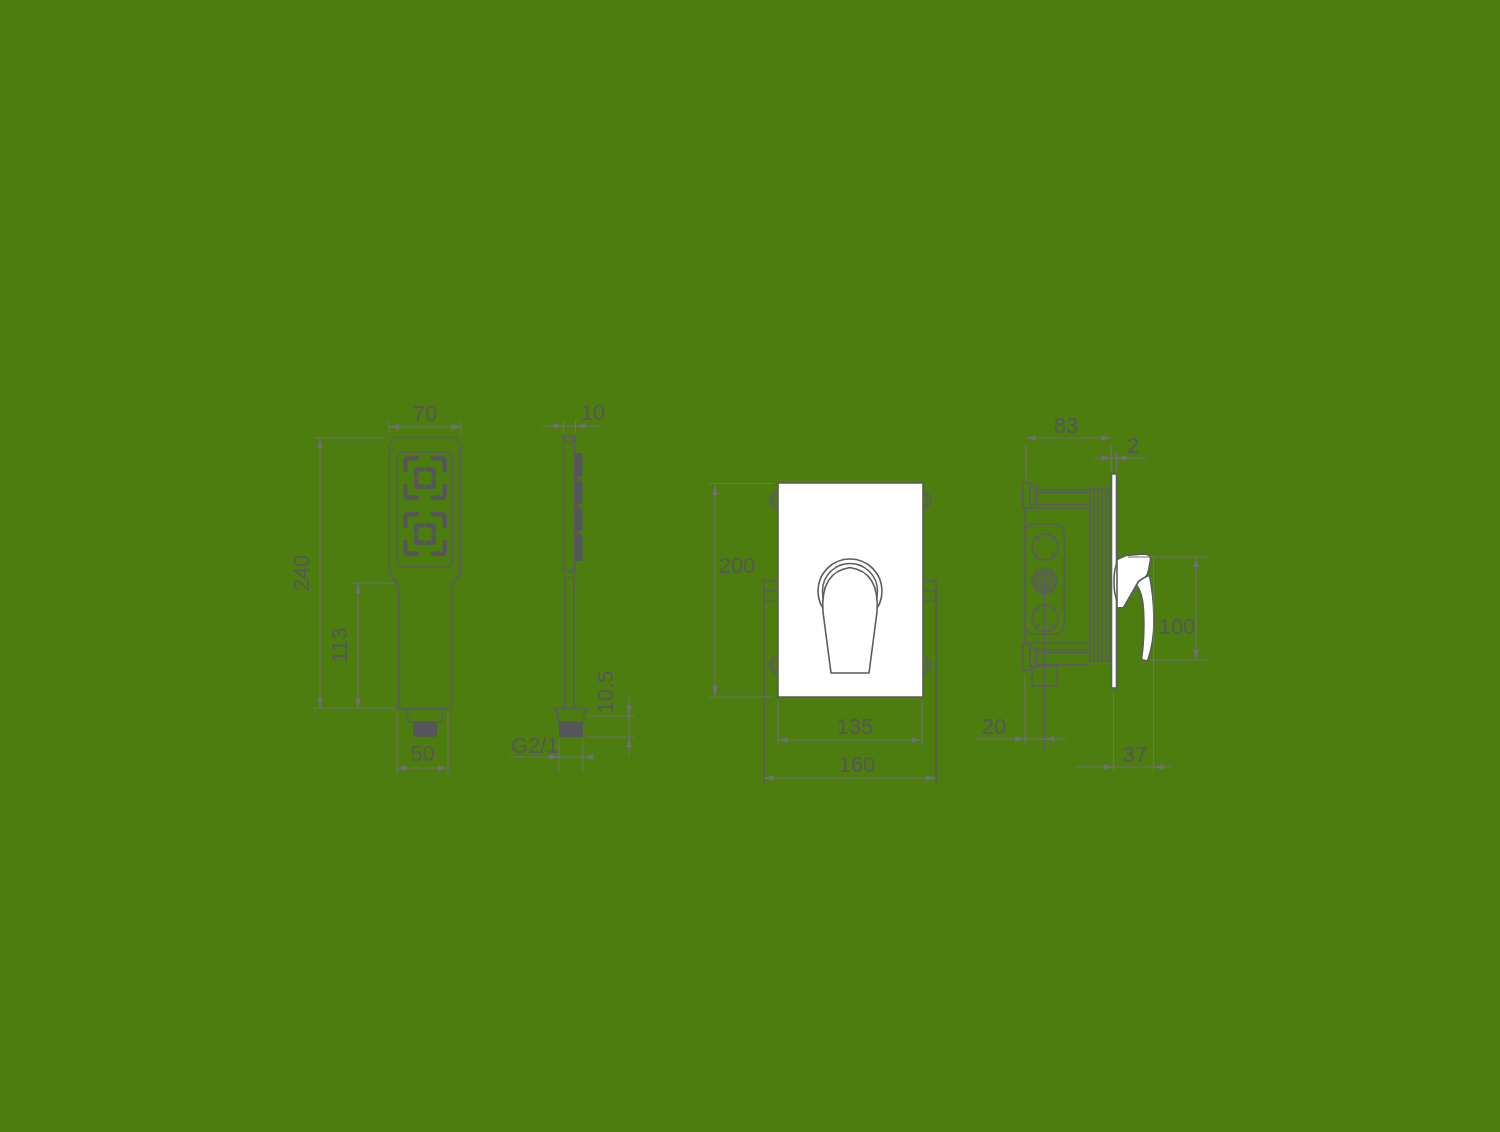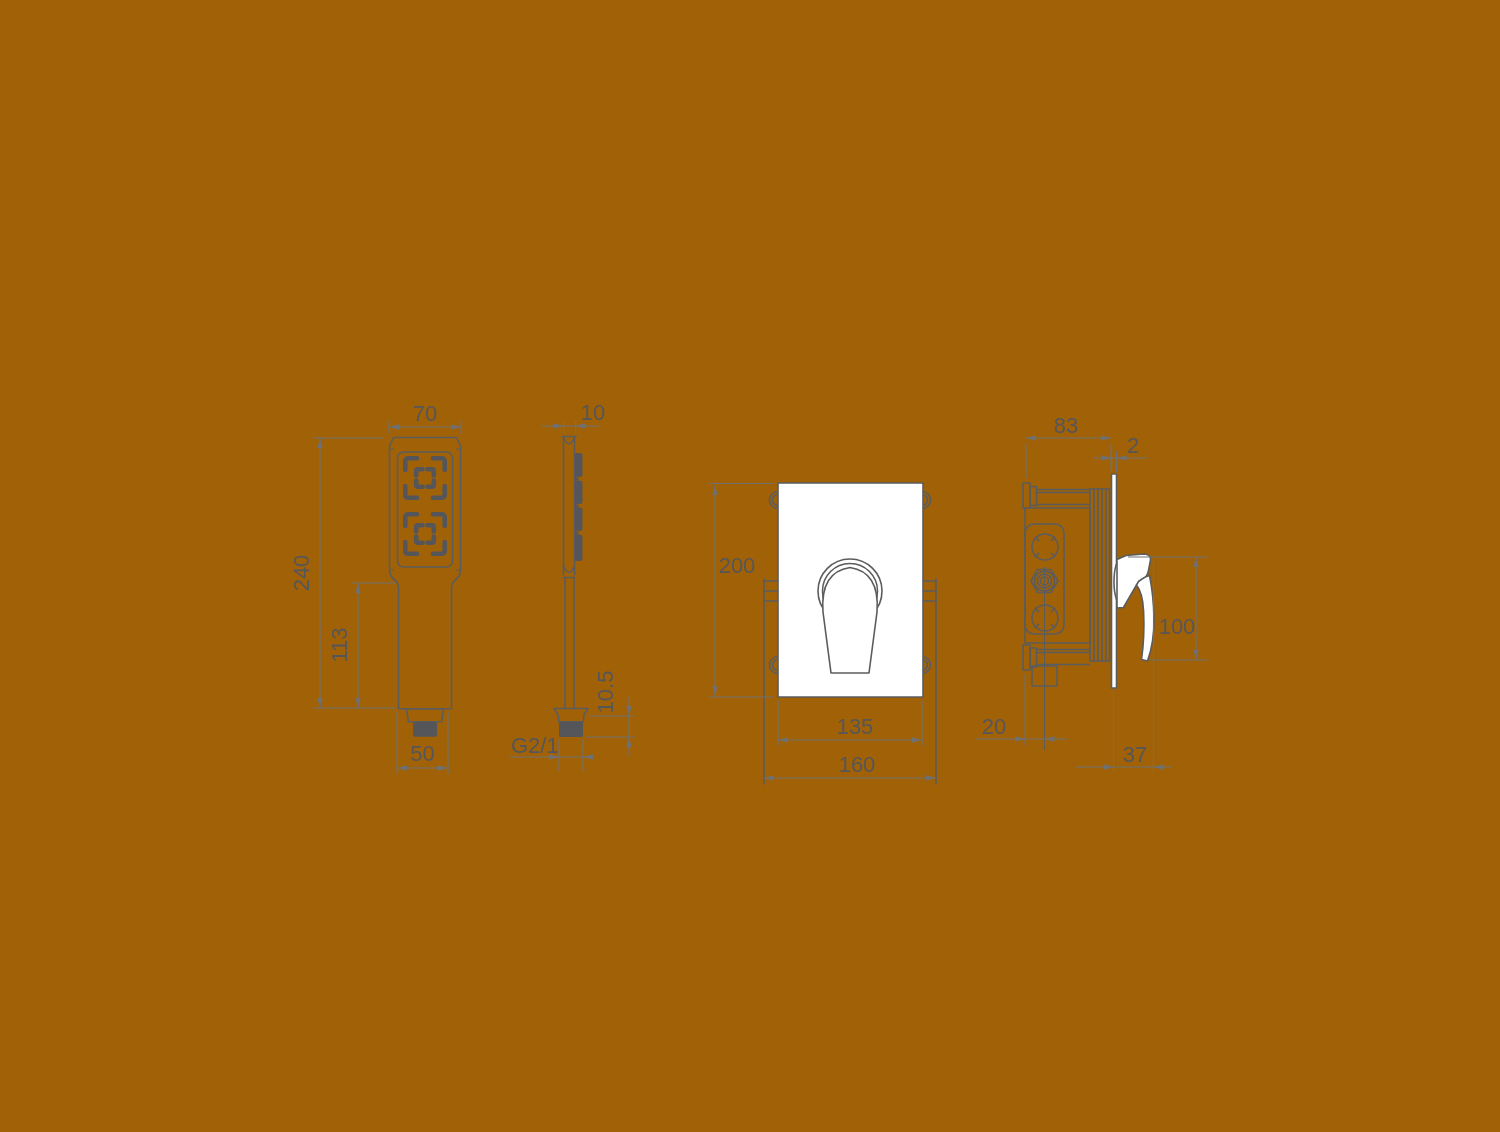--- a/index.html
+++ b/index.html
@@ -1,16 +1,16 @@
 <!DOCTYPE html>
 <html><head>
 <meta charset="utf-8">
 <style>
   html,body{margin:0;padding:0;background:#ffffff;}
-  .stage{position:relative;width:1500px;height:1132px;background:#a16207;overflow:hidden;}
+  .stage{position:relative;width:1500px;height:1132px;background:#4d7c0f;overflow:hidden;}
   svg{position:absolute;inset:0;}
   text{font-family:"Liberation Sans","DejaVu Sans",sans-serif;font-size:22px;fill:#55565a;}
   .obj{stroke:#5b5c5e;stroke-width:1.6;fill:none;stroke-linejoin:round;stroke-linecap:round;}
   .objw{stroke:#5b5c5e;stroke-width:1.6;fill:#ffffff;stroke-linejoin:round;}
   .thin{stroke:#5b5c5e;stroke-width:1;fill:none;}
   .dim{stroke:#6f7072;stroke-width:1.1;fill:none;}
   .arr{fill:#6f7072;stroke:none;}
   .dark{fill:#55565a;stroke:none;}
 </style>
 </head>

